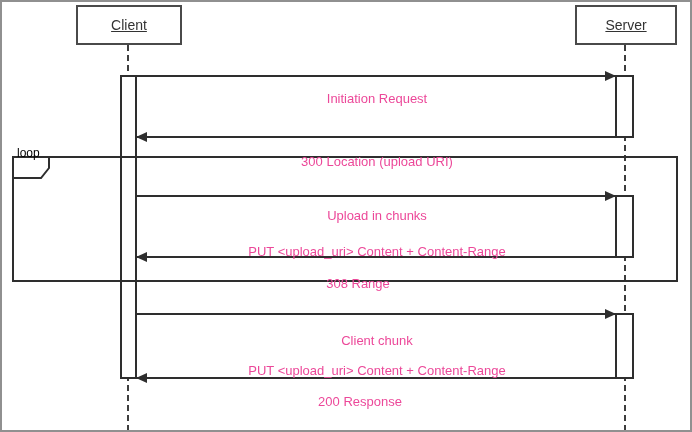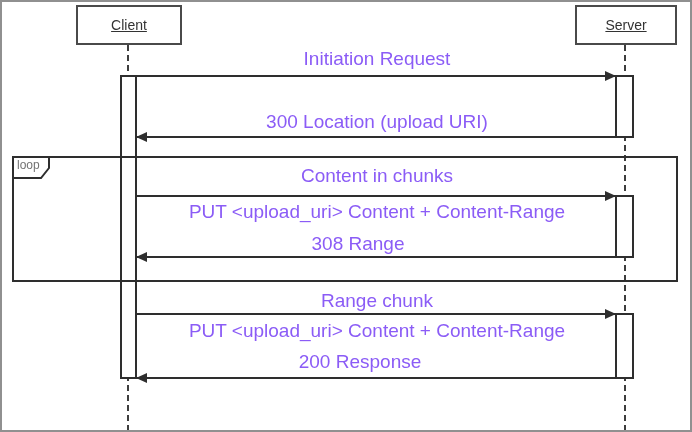--- a/index.html
+++ b/index.html
@@ -63,22 +63,22 @@
     position: absolute;
     left: 10px; top: 154px;
     width: 666px; height: 126px;
     border: 2px solid #2e2e2e;
     box-sizing: border-box;
     background: transparent;
     z-index: 3;
   }
   .loop-pentagon { position: absolute; left: 10px; top: 154px; z-index: 4; }
   .loop-pentagon-text {
-    position: absolute; left: 15px; top: 156px;
-    font-size: 12px; color: #737373; z-index: 5;
+    position: absolute; left: 15px; top: 144px;
+    font-size: 12px; color: #000000; z-index: 5;
   }
 
   
   .msg-line {
     position: absolute;
     left: 134px;
     width: 480px;
     height: 0;
     border-top: 2px solid #2e2e2e;
     z-index: 3;
@@ -113,23 +113,24 @@
   .al-1 { left: 134px; top: 130px; }
   .al-2 { left: 134px; top: 250px; }
   .al-3 { left: 134px; top: 371px; }
 
   
   .msg-label {
     position: absolute;
     left: 375px;
     transform: translateX(-50%);
     white-space: nowrap;
-    font-size: 19px;
-    color: #8b5cf6;
+    font-size: 13px;
+    color: #ec4899;
     z-index: 5;
+    margin-top: 43px;
   }
   .lbl-initiation { top: 46px; }
   .lbl-post { top: 80px; }
   .lbl-200loc { top: 109px; }
   .lbl-uploadchunks { top: 163px; }
   .lbl-put1 { top: 199px; }
   .lbl-308 { top: 231px; left: 356px; }
   .lbl-final { top: 288px; }
   .lbl-put2 { top: 318px; }
   .lbl-200resp { top: 349px; left: 358px; }
@@ -162,24 +163,24 @@
 
   <div class="arrow-right ar-1"></div>
   <div class="arrow-right ar-2"></div>
   <div class="arrow-right ar-3"></div>
   <div class="arrow-left al-1"></div>
   <div class="arrow-left al-2"></div>
   <div class="arrow-left al-3"></div>
 
   <span class="msg-label lbl-initiation">Initiation Request</span>
   <span class="msg-label lbl-200loc">300 Location (upload URI)</span>
-  <span class="msg-label lbl-uploadchunks">Content in chunks</span>
+  <span class="msg-label lbl-uploadchunks">Upload in chunks</span>
   <span class="msg-label lbl-put1">PUT &lt;upload_uri&gt; Content + Content-Range</span>
   <span class="msg-label lbl-308">308 Range</span>
-  <span class="msg-label lbl-final">Range chunk</span>
+  <span class="msg-label lbl-final">Client chunk</span>
   <span class="msg-label lbl-put2">PUT &lt;upload_uri&gt; Content + Content-Range</span>
   <span class="msg-label lbl-200resp">200 Response</span>
 
   <div class="actor-box client-box">
     <span class="actor-label">Client</span>
   </div>
   <div class="actor-box server-box">
     <span class="actor-label">Server</span>
   </div>
 

